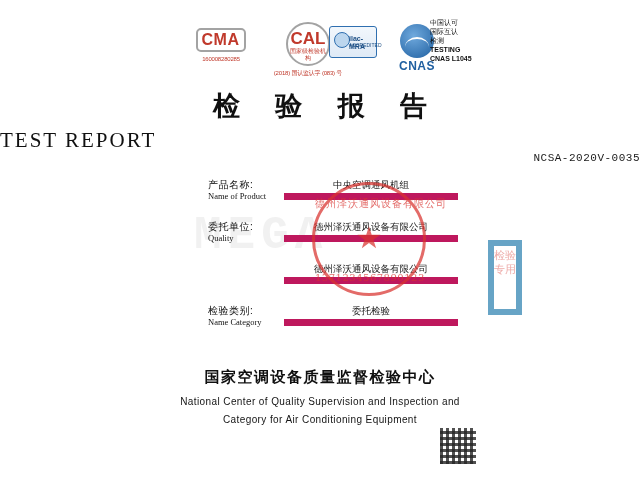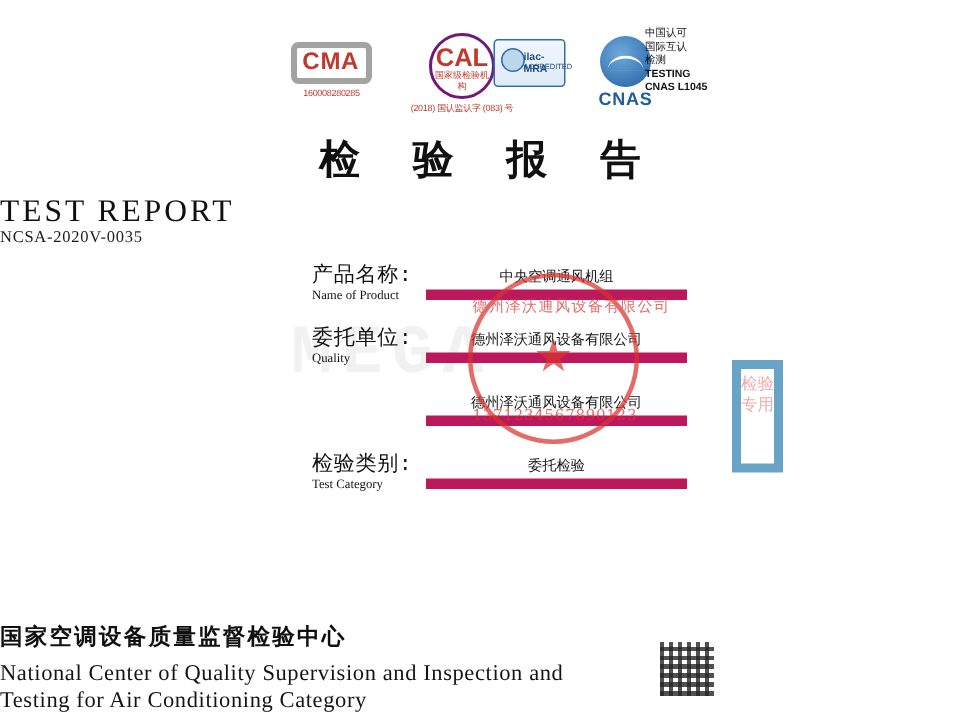--- a/index.html
+++ b/index.html
@@ -35,21 +35,21 @@
   }
 
   
   .cma {
     left: 186px;
     top: 20px;
     width: 70px;
   }
   .cma-badge {
     display: inline-block;
-    border: 4px solid #a3a3a3;
+    border: 2px solid #a3a3a3;
     border-radius: 5px;
     color: #c0392b;
     font-family: "Liberation Sans", sans-serif;
     font-weight: bold;
     font-size: 16px;
     line-height: 18px;
     padding: 1px 5px 1px 4px;
     letter-spacing: 0.5px;
   }
   .cma-num {
@@ -64,21 +64,21 @@
 
   
   .cal {
     left: 268px;
     top: 14px;
     width: 80px;
   }
   .cal-circle {
     width: 40px;
     height: 40px;
-    border: 2px solid #701a75;
+    border: 2px solid #a3a3a3;
     border-radius: 50%;
     margin: 0 auto;
     position: relative;
   }
   .cal-circle .cal-text {
     position: absolute;
     left: 0; right: 0;
     top: 6px;
     color: #c0392b;
     font-family: "Liberation Sans", sans-serif;
@@ -225,22 +225,22 @@
     font-family: "Liberation Serif", serif;
     font-size: 21px;
     letter-spacing: 2px;
     color: #101010;
   }
   .report-no {
     position: absolute;
     top: 152px;
     left: 0;
     width: 640px;
-    text-align: left;
-    font-family: Liberation Serif, serif;
+    text-align: right;
+    font-family: Liberation Mono, monospace;
     font-size: 11px;
     letter-spacing: 0.5px;
     color: #1a1a1a;
   }
 
   
   .fields {
     position: absolute;
     top: 178px;
     left: 208px;
@@ -251,22 +251,22 @@
     height: 42px;
   }
   .field .label {
     position: absolute;
     left: 0;
     top: 0;
     width: 72px;
     text-align: left;
   }
   .field .label .cn {
-    font-family: Liberation Mono, monospace;
-    font-size: 14px;
+    font-family: Liberation Sans, sans-serif;
+    font-size: 10px;
     line-height: 13px;
     letter-spacing: 0.5px;
     color: #111;
     white-space: nowrap;
   }
   .field .label .en {
     font-family: "Liberation Serif", serif;
     font-size: 8.5px;
     line-height: 11px;
     color: #111;
@@ -287,34 +287,33 @@
     white-space: nowrap;
     overflow: hidden;
   }
 
   
   .footer {
     position: absolute;
     top: 368px;
     left: 0;
     width: 640px;
-    text-align: left;
-    margin-top: 47px;
+    text-align: center;
   }
   .footer .org-cn {
     font-family: "DejaVu Serif", serif;
     font-size: 15px;
     font-weight: bold;
     letter-spacing: 1.5px;
     color: #101010;
   }
   .footer .org-en1,
   .footer .org-en2 {
-    font-family: Liberation Serif, serif;
-    font-size: 15px;
+    font-family: Liberation Sans, sans-serif;
+    font-size: 10px;
     line-height: 18px;
     letter-spacing: 0.4px;
     color: #141414;
   }
   .footer .org-en1 { margin-top: 6px; }
 
   
   .seal-main {
     position: absolute;
     left: 312px;
@@ -468,36 +467,36 @@
       <div class="value">德州泽沃通风设备有限公司</div>
     </div>
 
     <div class="field">
       <div class="value">德州泽沃通风设备有限公司</div>
     </div>
 
     <div class="field">
       <div class="label">
         <div class="cn">检验类别:</div>
-        <div class="en">Test Category</div>
+        <div class="en">Name Category</div>
       </div>
       <div class="value">委托检验</div>
     </div>
 
   </div>
 
   <div class="seal-main">
     <div class="seal-arc">德州泽沃通风设备有限公司</div>
     <div class="star">★</div>
     <div class="seal-bottom">1371234567890123</div>
   </div>
 
   <div class="seal-side">检验专用</div>
 
   <div class="footer">
     <div class="org-cn">国家空调设备质量监督检验中心</div>
     <div class="org-en1">National Center of Quality Supervision and Inspection and</div>
-    <div class="org-en2">Testing for Air Conditioning Category</div>
+    <div class="org-en2">Category for Air Conditioning Equipment</div>
   </div>
 
   <div class="qr"></div>
 
 </div>
 
 </body></html>

